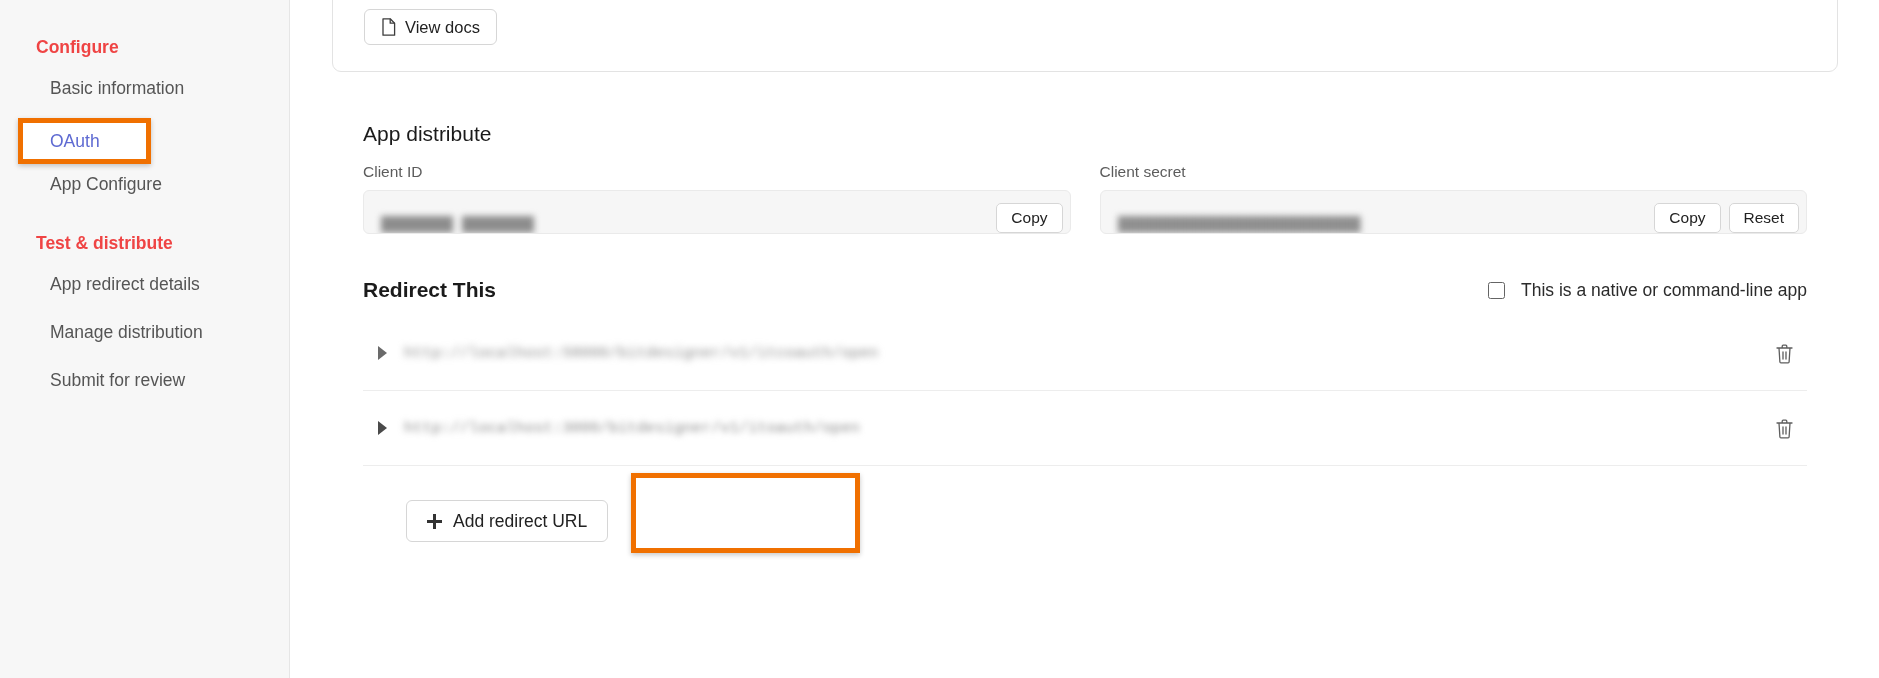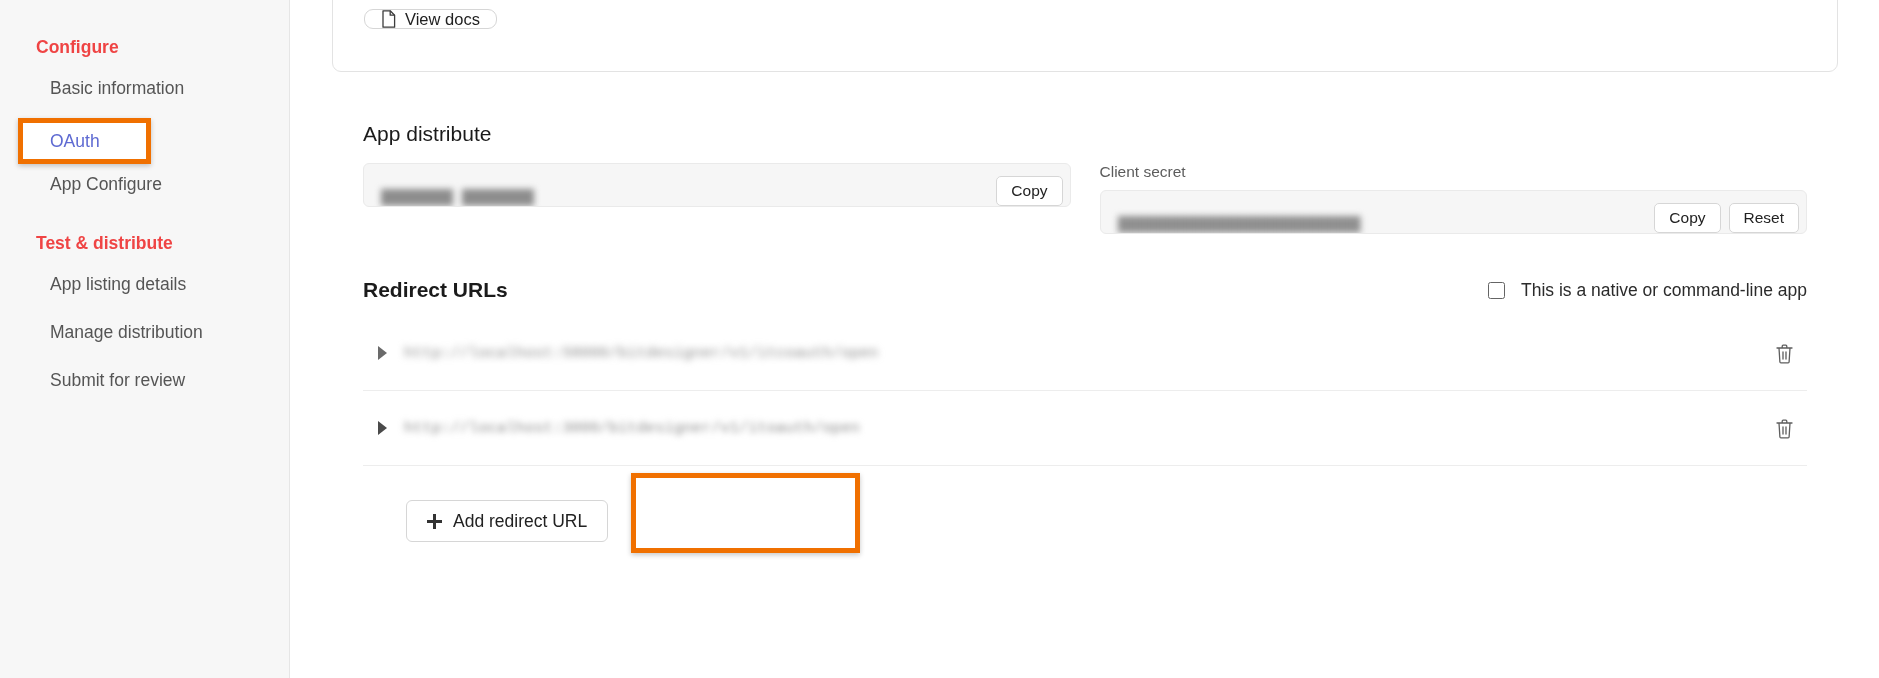--- a/index.html
+++ b/index.html
@@ -71,21 +71,21 @@
     gap: 9px;
     border: 1px solid #d6d6d6;
     border-radius: 6px;
     background: #ffffff;
     color: #222222;
     font-size: 16.5px;
     font-family: "Liberation Sans", sans-serif;
     cursor: pointer;
     white-space: nowrap;
   }
-  .btn-viewdocs { height: 20px; padding: 0 16px; border-radius: 9px; }
+  .btn-viewdocs { height: 36px; padding: 0 16px; }
   .icon-doc { width: 15px; height: 18px; display:block; }
 
   .section {
     width: 1506px;
     padding-left: 31px;
     padding-right: 31px;
   }
   .section-title {
     font-size: 21px; color: #1b1b1b; font-weight: normal;
     margin-top: 50px;
@@ -179,21 +179,21 @@
     <div class="nav-group-title">Configure</div>
 
     <div class="nav-item">Basic information</div>
 
     <div class="nav-item active" style="visibility:hidden">OAuth</div>
 
     <div class="nav-item">App Configure</div>
 
     <div class="nav-group-title second">Test &amp; distribute</div>
 
-    <div class="nav-item">App listing details</div>
+    <div class="nav-item">App redirect details</div>
 
     <div class="nav-item">Manage distribution</div>
 
     <div class="nav-item">Submit for review</div>
 
     <div class="hl hl-oauth"></div>
     <div class="hl-oauth-inner">OAuth</div>
   </nav>
 
   <main class="main">
@@ -207,38 +207,39 @@
         <span>View docs</span>
       </button>
     </div>
 
     <div class="section">
       <h2 class="section-title">App distribute</h2>
 
       <div class="cred-row">
 
         <div class="cred-col">
+          <div class="field-label">Client ID</div>
           <div class="field-box">
             <span class="blurred">████████ ████████</span>
             <button class="btn btn-small">Copy</button>
           </div>
         </div>
 
         <div class="cred-col">
           <div class="field-label">Client secret</div>
           <div class="field-box">
             <span class="blurred">███████████████████████████</span>
             <button class="btn btn-small">Copy</button>
             <button class="btn btn-small">Reset</button>
           </div>
         </div>
       </div>
 
       <div class="redirect-head">
-        <h2 class="redirect-title">Redirect URLs</h2>
+        <h2 class="redirect-title">Redirect This</h2>
         <label class="native-check">
           <span class="chk"></span>
           <span class="native-label">This is a native or command-line app</span>
         </label>
       </div>
 
       <div class="url-list">
 
         <div class="url-row">
           <span class="caret soft"></span>

